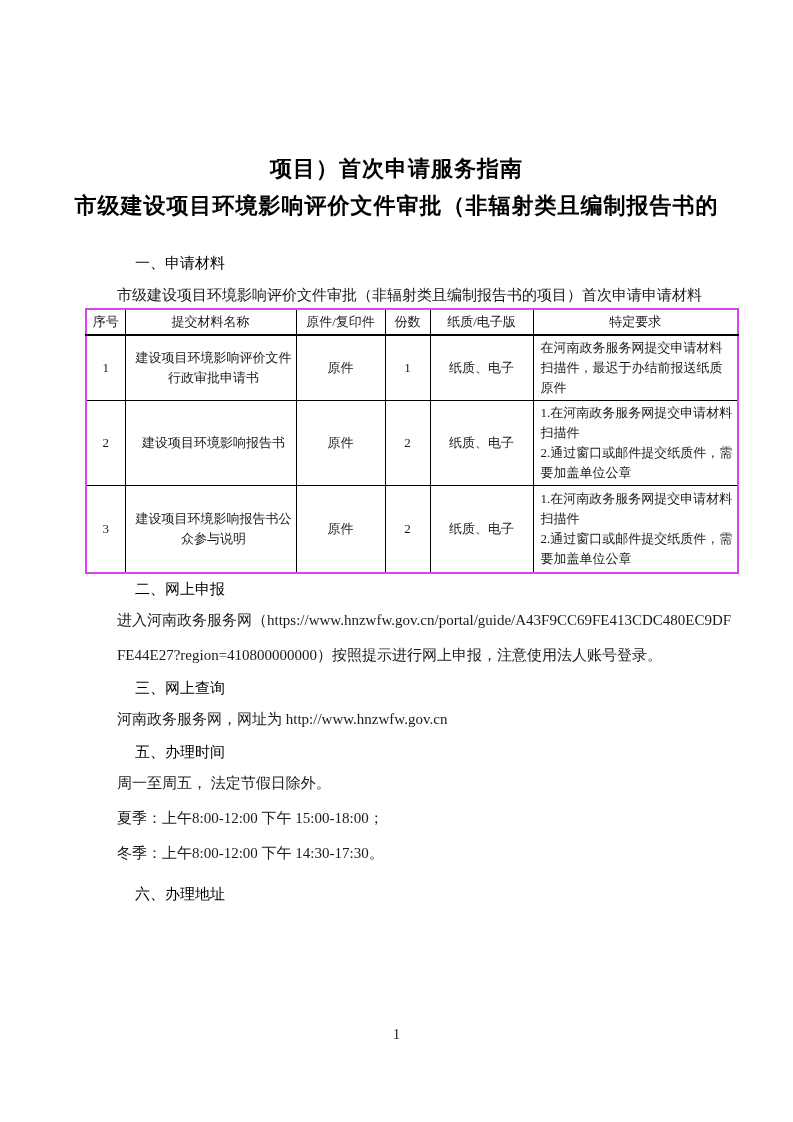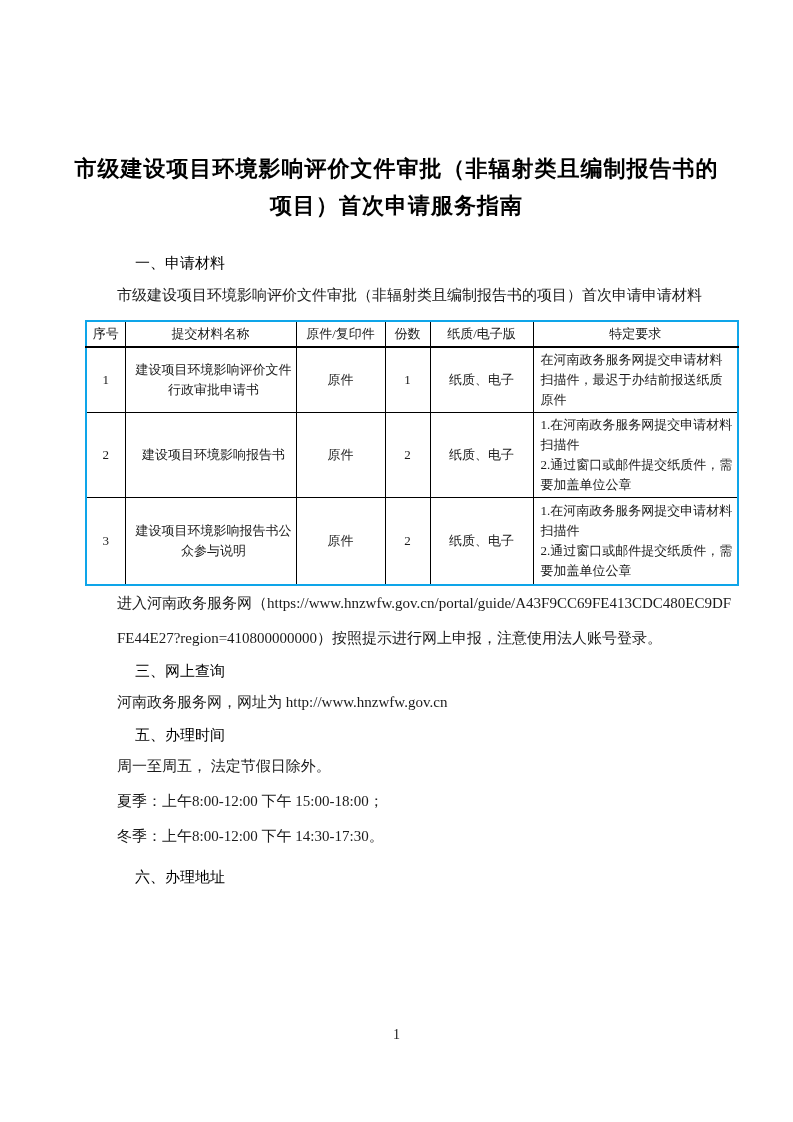--- a/index.html
+++ b/index.html
@@ -40,23 +40,23 @@
     padding-left: 32px;
     margin: 0;
   }
   .intro { line-height: 26px; margin-top: 6px; }
   .url { word-break: break-all; }
   .mt8 { margin-top: 8px; }
   table.mat {
     border-collapse: collapse;
     table-layout: fixed;
     width: 652px;
-    margin-top: 12px;
+    margin-top: 0;
     font-size: 13px;
-    border: 2px solid #0ea5e9;
+    border: 2px solid #d946ef;
   }
   table.mat th, table.mat td {
     border: 1px solid #000;
     text-align: center;
     vertical-align: middle;
     padding: 2px 4px;
     line-height: 20px;
     font-weight: normal;
     overflow: hidden;
   }
@@ -73,22 +73,22 @@
     font-size: 14px;
     line-height: 14px;
   }
 </style>
 </head>
 <body>
 
 <div class="page">
 
   <div class="title">
+    <div>项目）首次申请服务指南</div>
     <div>市级建设项目环境影响评价文件审批（非辐射类且编制报告书的</div>
-    <div>项目）首次申请服务指南</div>
   </div>
 
   <div class="content">
 
     <div class="h h1x">一、申请材料</div>
     <p class="b intro">市级建设项目环境影响评价文件审批（非辐射类且编制报告书的项目）首次申请申请材料</p>
 
     <table class="mat">
       <colgroup>
         <col style="width:39px">
@@ -131,20 +131,21 @@
           <td class="l">建设项目环境影响报告书公众参与说明</td>
           <td>原件</td>
           <td>2</td>
           <td>纸质、电子</td>
           <td class="req">1.在河南政务服务网提交申请材料扫描件
 2.通过窗口或邮件提交纸质件，需要加盖单位公章</td>
         </tr>
       </tbody>
     </table>
 
+    <div class="h">二、网上申报</div>
     <p class="b url">进入河南政务服务网（https://www.hnzwfw.gov.cn/portal/guide/A43F9CC69FE413CDC480EC9DFFE44E27?region=410800000000）按照提示进行网上申报，注意使用法人账号登录。</p>
 
     <div class="h">三、网上查询</div>
     <p class="b">河南政务服务网，网址为 http://www.hnzwfw.gov.cn</p>
 
 
     <div class="h">五、办理时间</div>
     <p class="b">周一至周五， 法定节假日除外。</p>
     <p class="b">夏季：上午8:00-12:00 下午 15:00-18:00；</p>
     <p class="b">冬季：上午8:00-12:00 下午 14:30-17:30。</p>

